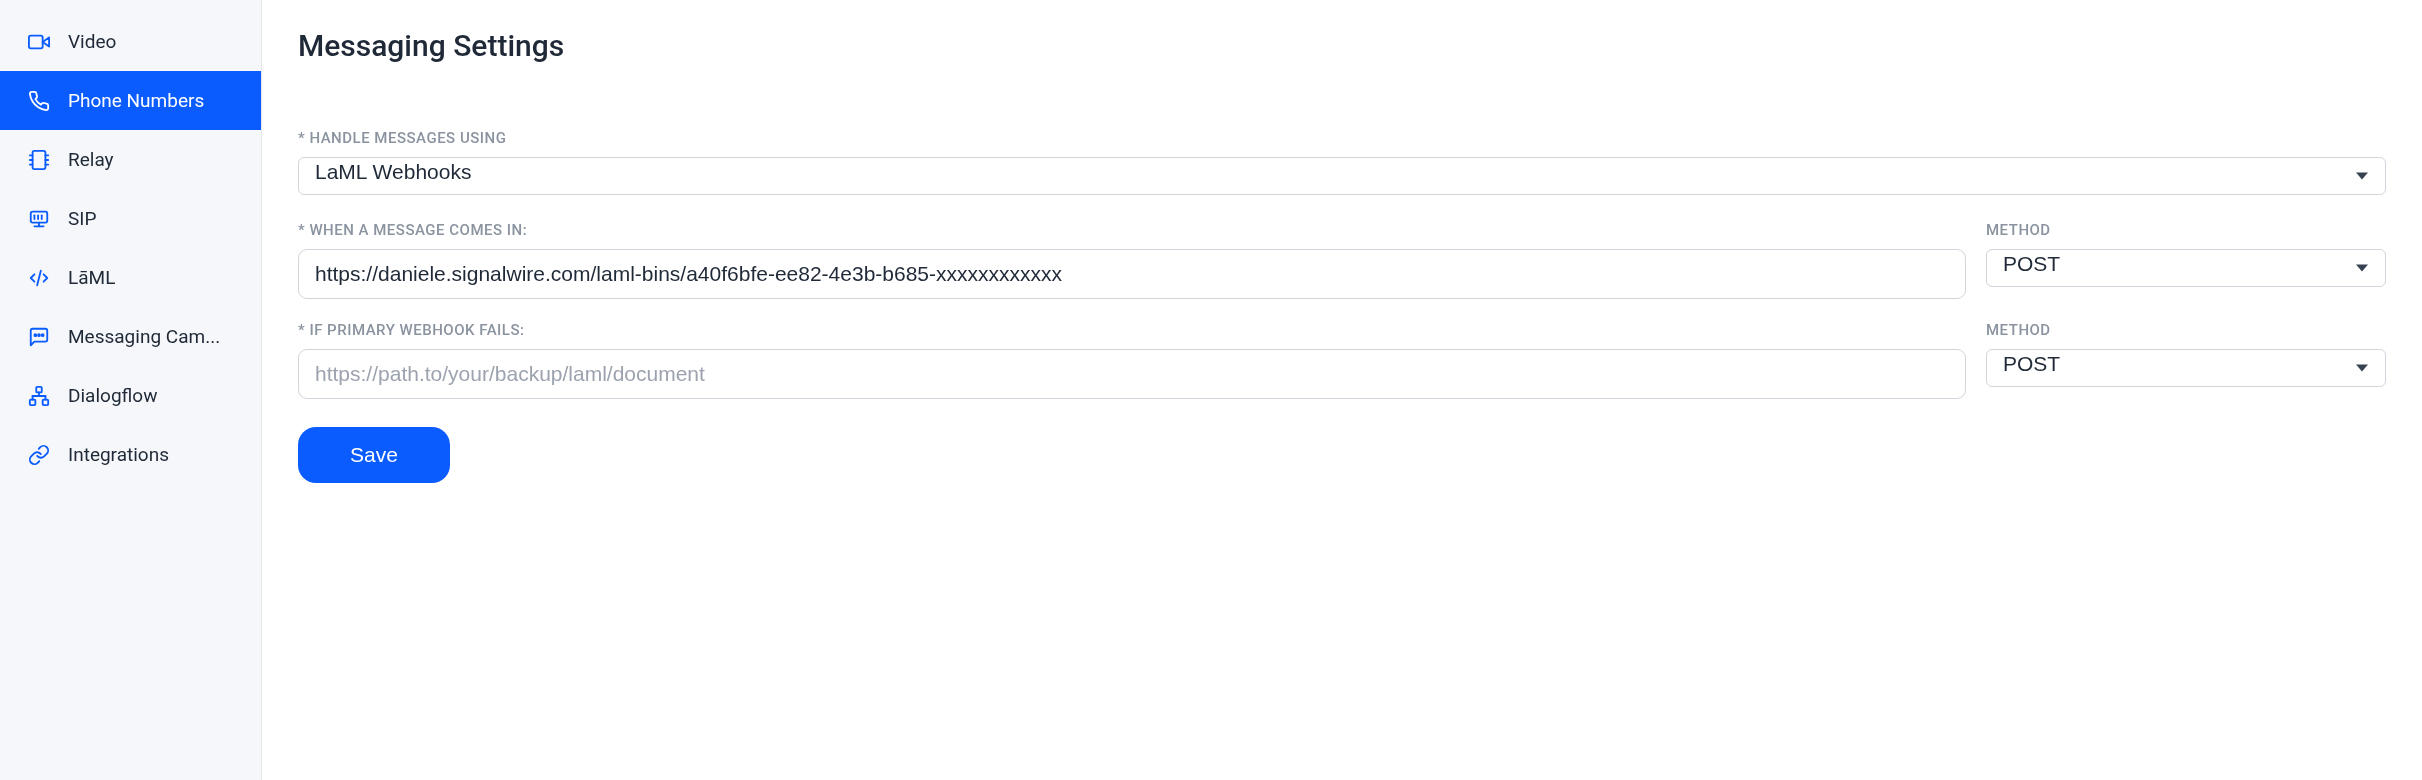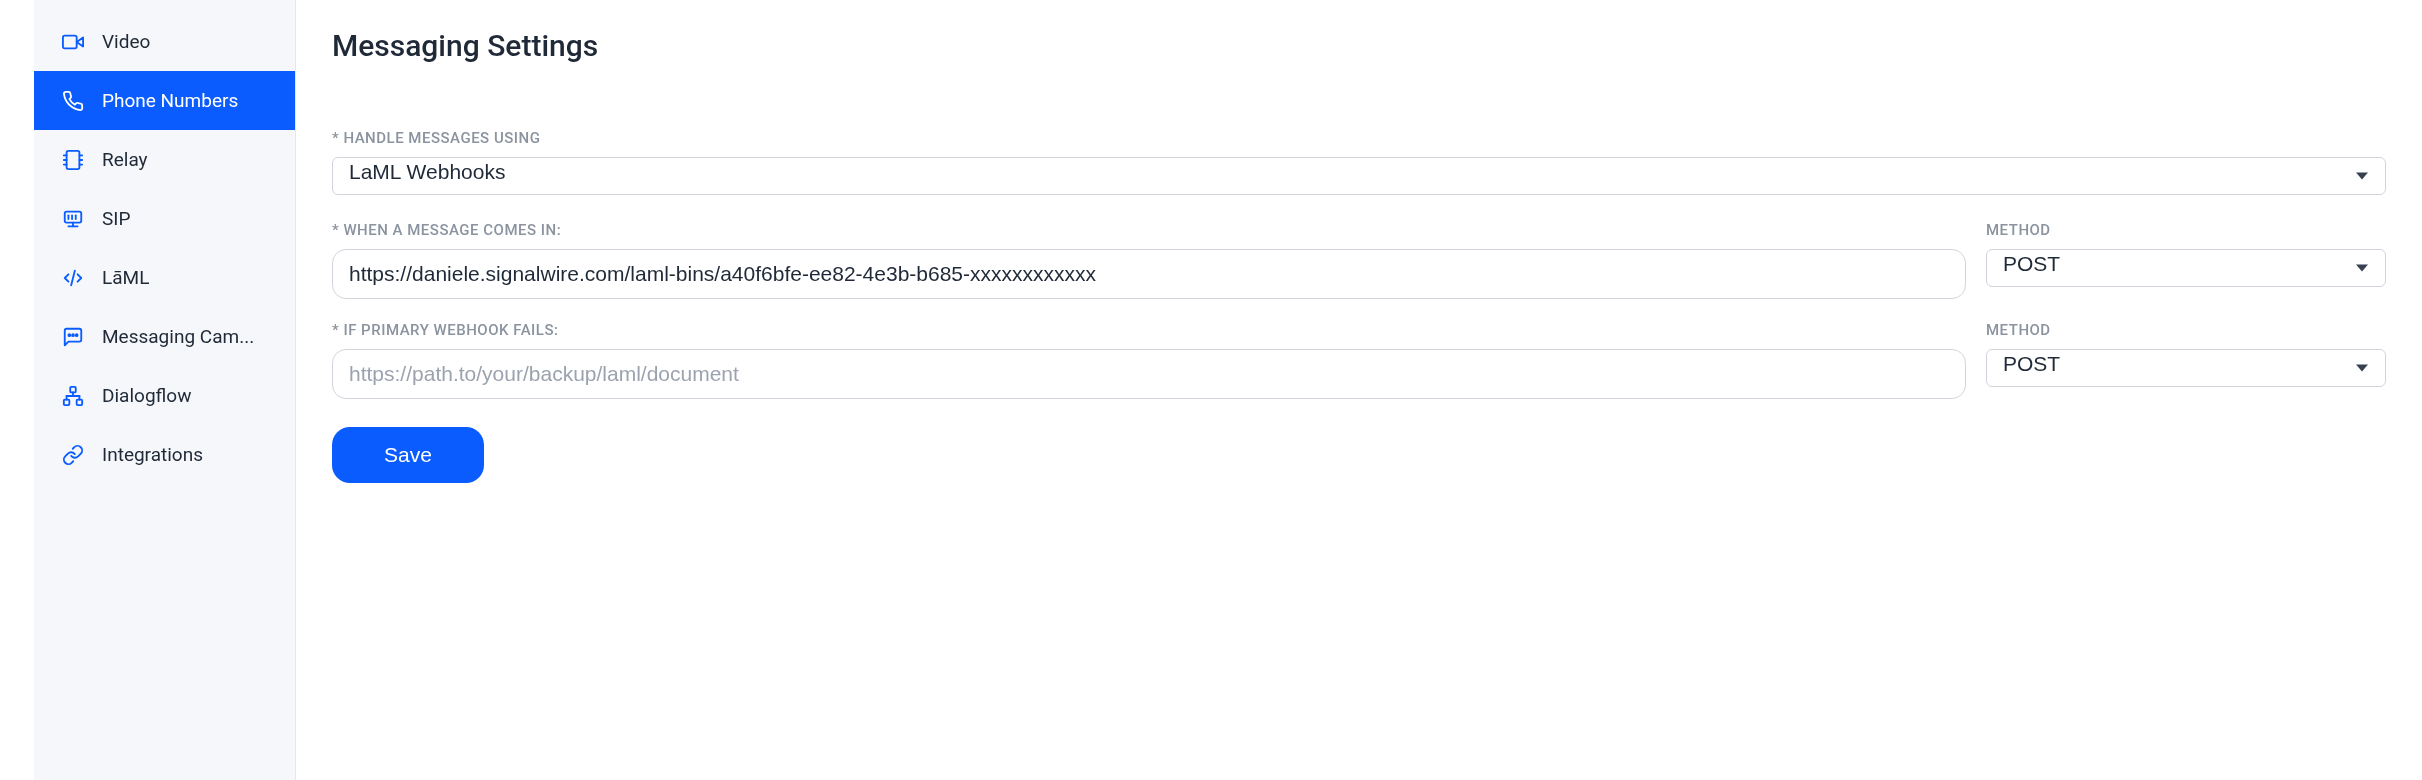--- a/index.html
+++ b/index.html
@@ -12,21 +12,20 @@
       background: #ffffff;
       display: flex;
       min-height: 100vh;
     }
     .sidebar {
       width: 262px;
       background: #f5f7fa;
       border-right: 1px solid #e5e7eb;
       padding-top: 12px;
       flex-shrink: 0;
-      margin-left: 34px;
     }
     .sidebar-item {
       display: flex;
       align-items: center;
       padding: 18px 24px 18px 28px;
       color: #1f2937;
       font-size: 19px;
       cursor: pointer;
       gap: 18px;
     }
@@ -120,21 +119,21 @@
       -webkit-appearance: none;
       color: #1f2937;
       cursor: pointer;
     }
     .form-input {
       width: 100%;
       height: 50px;
       padding: 0 16px;
       font-size: 21px;
       border: 1px solid #d1d5db;
-      border-radius: 14px;
+      border-radius: 9px;
       background: #ffffff;
       color: #1f2937;
     }
     .form-input::placeholder {
       color: #9ca3af;
     }
     .btn-primary {
       background: #0a5cff;
       color: #ffffff;
       border: none;

